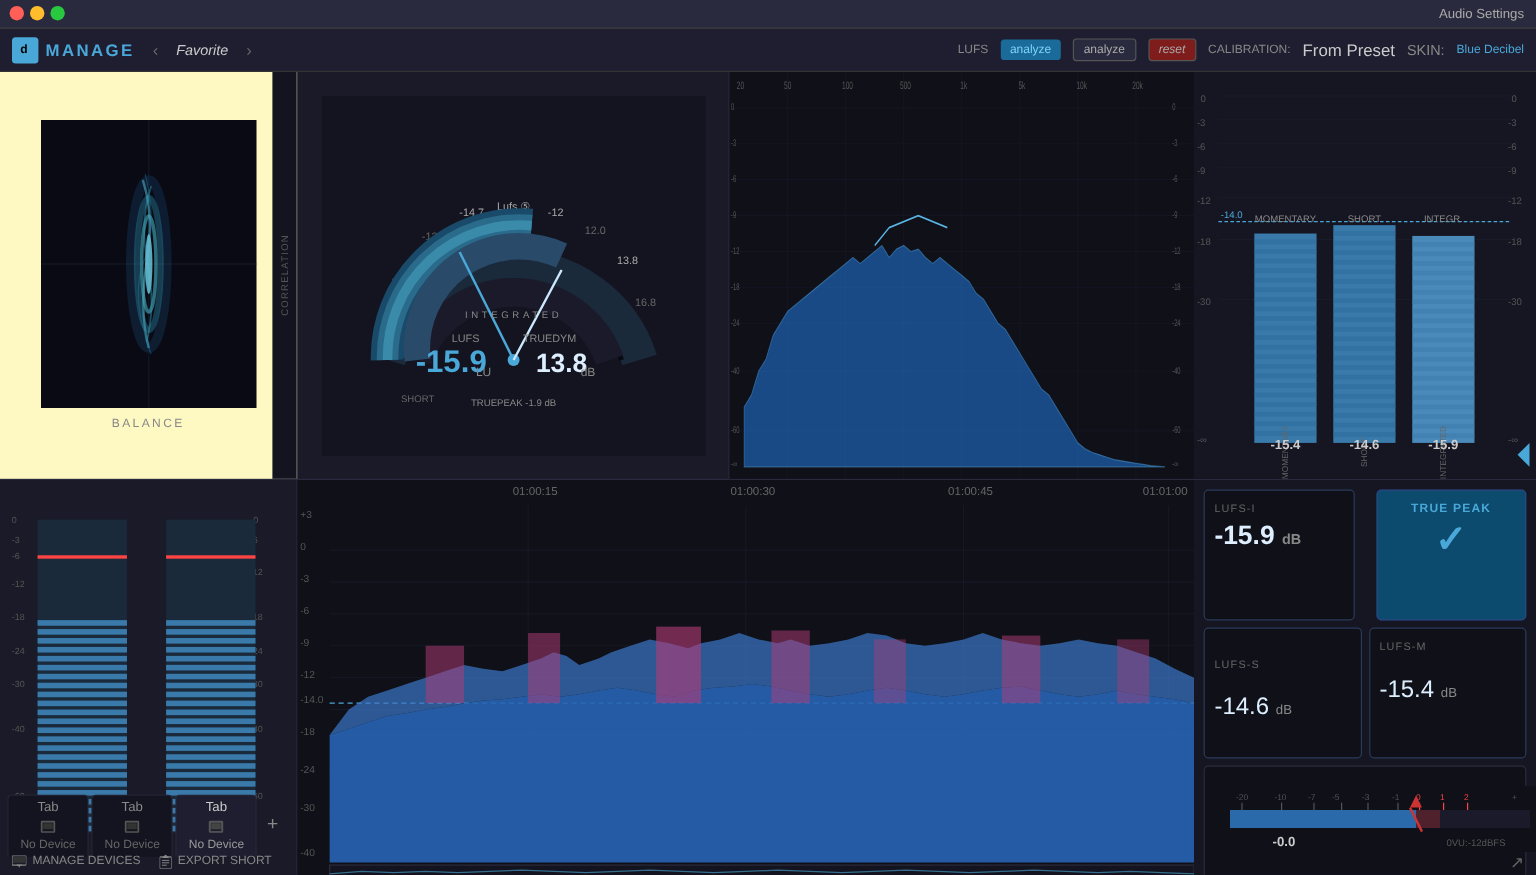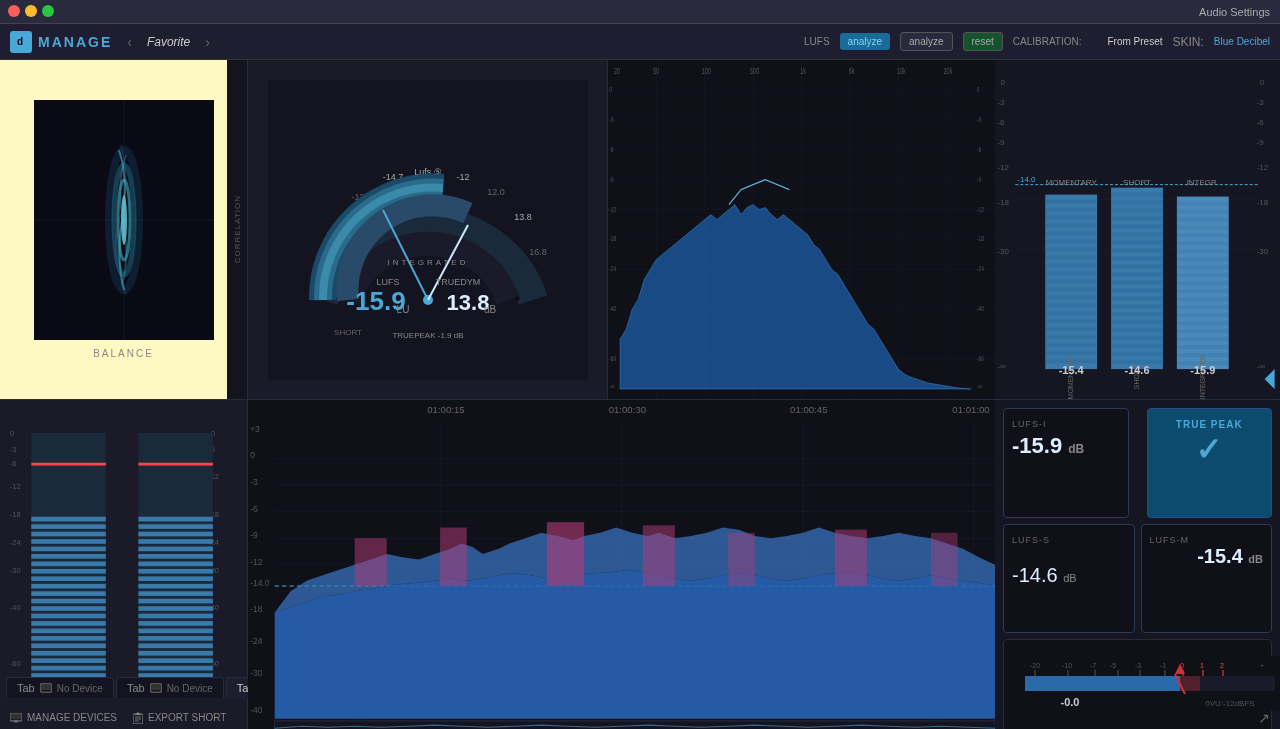--- a/index.html
+++ b/index.html
@@ -103,36 +103,36 @@
     .btn-system {
       background: #2a2a3e;
       border: 1px solid #555;
       color: #aaa;
       font-size: 10px;
       padding: 3px 8px;
       border-radius: 3px;
       cursor: pointer;
     }
     .btn-reset {
-      background: #14532d;
+      background: #7f1d1d;
       border: 1px solid #555;
       color: #aaa;
       font-size: 10px;
       padding: 3px 8px;
       border-radius: 3px;
       cursor: pointer;
+      font-style: italic;
     }
     .calibration-label {
       font-size: 10px;
       color: #888;
     }
     .calibration-value {
-      font-size: 10px;
+      font-size: 14px;
       color: #ccc;
-      margin-left: 16px;
     }
     .skin-label {
       font-size: 12px;
       color: #888;
     }
     .skin-value {
       font-size: 10px;
       color: #4aa8d8;
     }
 
@@ -250,20 +250,21 @@
       align-items: center;
       gap: 5px;
       padding: 4px 10px;
       border-radius: 4px 4px 0 0;
       font-size: 11px;
       color: #888;
       cursor: pointer;
       background: #141420;
       border: 1px solid #2a2a3e;
       border-bottom: none;
+      flex-direction: column;
     }
     .tab-item.active {
       background: #1e1e30;
       color: #ccc;
     }
     .tab-device-icon {
       width: 12px;
       height: 10px;
       border: 1px solid #555;
       border-radius: 1px;
@@ -813,29 +814,29 @@
 
         <div style="flex:1; background:#0c4a6e; border:1px solid #2a4a8a; border-radius:4px; padding:10px 8px; text-align:center;">
           <div style="font-size:10px; color:#4aa8d8; font-weight:bold; letter-spacing:1px;">TRUE PEAK</div>
           <div style="font-size:32px; color:#4aa8d8; font-weight:bold;">✓</div>
         </div>
       </div>
 
       <div style="display:flex; gap:6px; flex:1;">
 
         <div style="flex:1; background:#0f1018; border:1px solid #2a3a5a; border-radius:4px; padding:10px 8px;">
-          <div style="font-size:9px; color:#666; letter-spacing:1px;">LUFS-S</div>
+          <div style="font-size:9px; color:#666; letter-spacing:1px;margin-top:15px;">LUFS-S</div>
           <div style="font-size:20px; font-weight:normal; color:#ddeeff; margin-top:19px;">
             <span>-14.6</span> <span style="font-size:11px; color:#888;">dB</span>
           </div>
         </div>
 
         <div style="flex:1; background:#0f1018; border:1px solid #2a3a5a; border-radius:4px; padding:10px 8px;">
           <div style="font-size:9px; color:#666; letter-spacing:1px;">LUFS-M</div>
-          <div style="font-size:20px; font-weight:bold; color:#ddeeff; margin-top:0;text-align:right;">
+          <div style="font-size:20px; font-weight:normal; color:#ddeeff; margin-top:20px;">
             <span>-15.4</span> <span style="font-size:11px; color:#888;">dB</span>
           </div>
         </div>
       </div>
 
       <div style="background:#0f1018; border:1px solid #2a2a3a; border-radius:4px; padding:16px; flex:0 0 auto;">
         <svg width="260" height="55" viewBox="0 0 260 55">
           <rect width="260" height="55" fill="#0f1018"></rect>
 
           <text x="10" y="12" fill="#555" font-size="7">-20</text>

